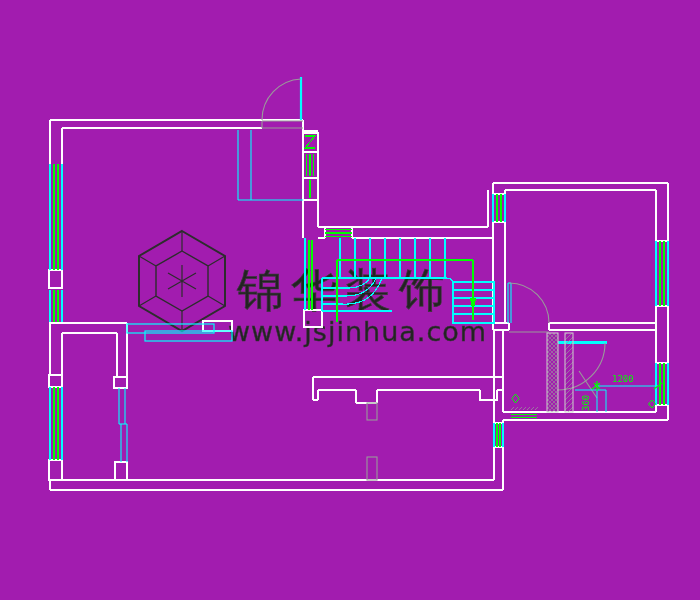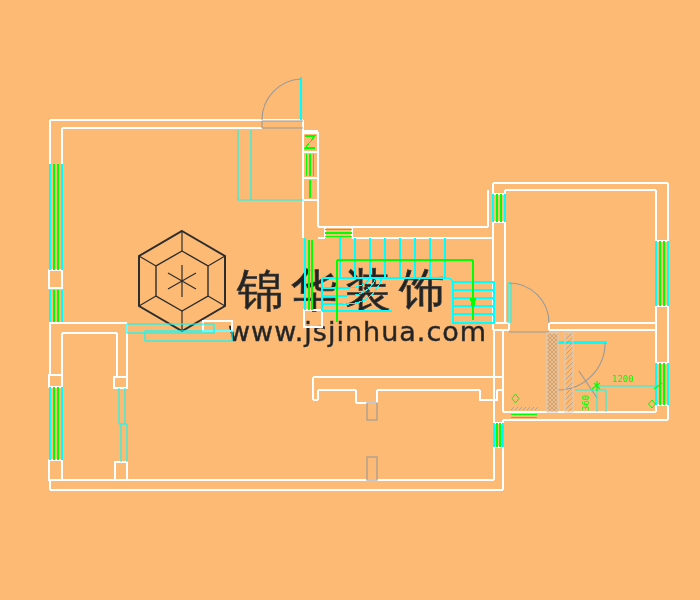--- a/index.html
+++ b/index.html
@@ -1,16 +1,16 @@
 <!DOCTYPE html>
 <html><head>
 <meta charset="utf-8">
 <style>
   html,body{margin:0;padding:0;background:#000;}
-  .canvas{position:relative;width:700px;height:600px;background:#fdba74;overflow:hidden;
+  .canvas{position:relative;width:700px;height:600px;background:#a21caf;overflow:hidden;
           font-family:"DejaVu Sans",sans-serif;}
   svg{display:block}
   text.dim{font-family:"DejaVu Sans Mono",monospace;font-size:9px;fill:#00ff00;}
   text.wm-big{font-family:"DejaVu Sans",sans-serif;font-size:46px;letter-spacing:8px;
               fill:#232323;stroke:#3a3a3a;stroke-width:.7;}
   text.wm-url{font-family:"DejaVu Sans",sans-serif;font-size:27px;letter-spacing:1px;
               fill:#232323;stroke:#383838;stroke-width:.5;}
 </style>
 </head>
 <body>

